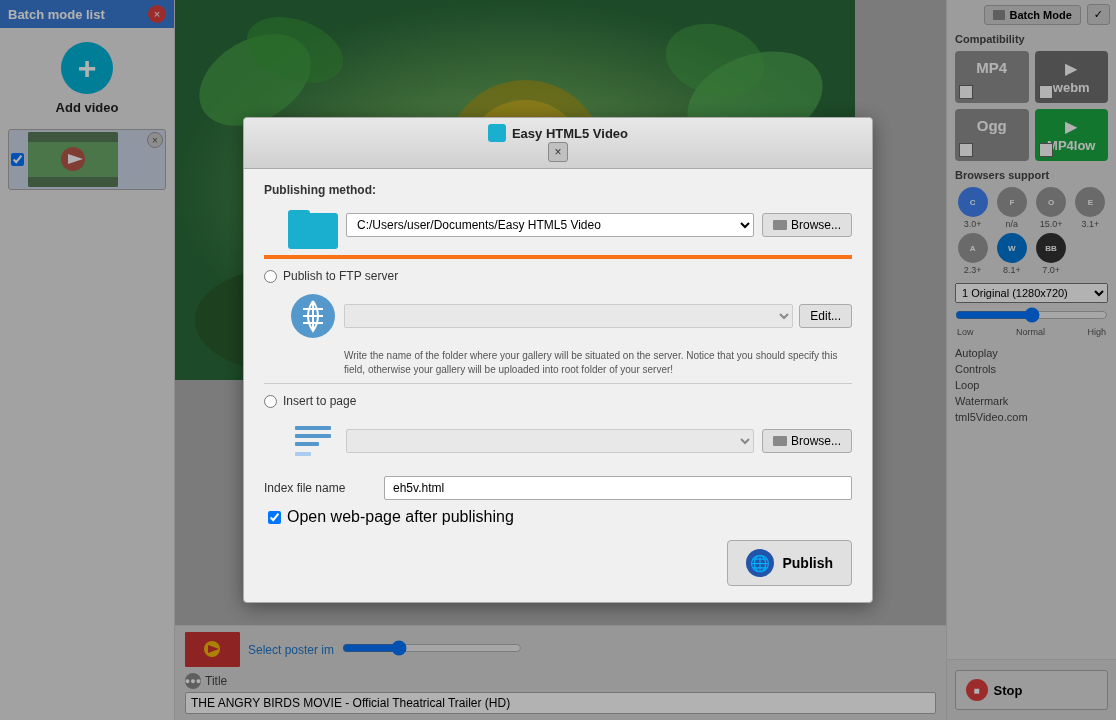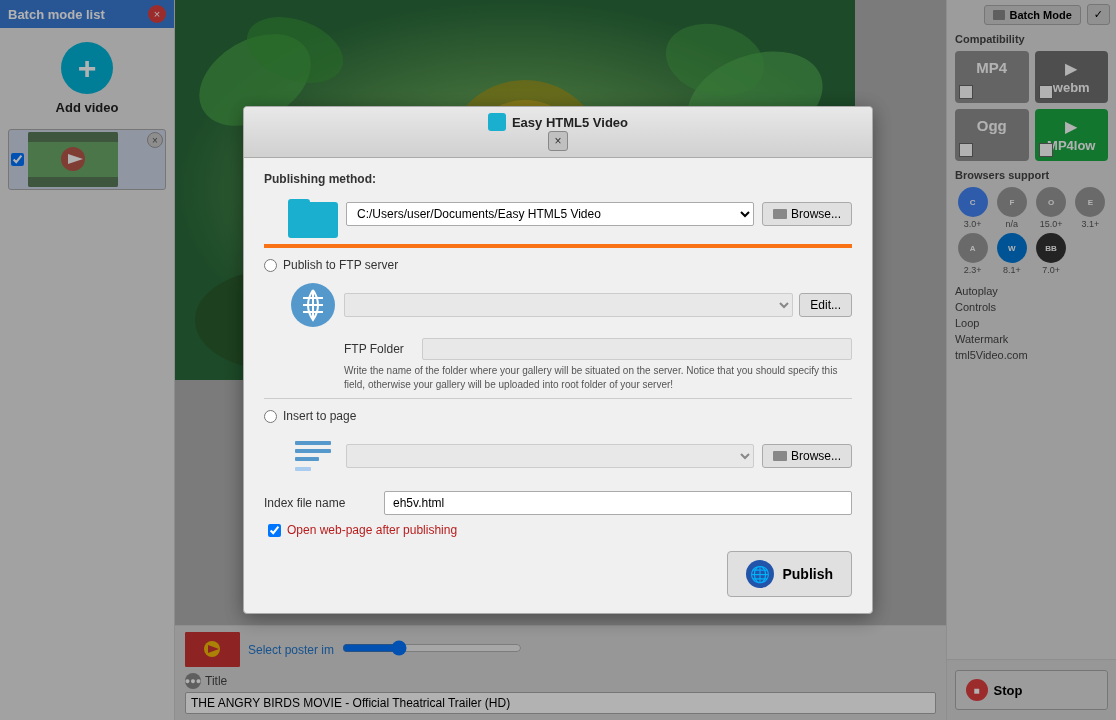--- a/index.html
+++ b/index.html
@@ -714,20 +714,31 @@
         <div class="browser-circle windows" style="width:30px;height:30px;border-radius:50%;background:#0078D4;margin-bottom:2px;display:flex;align-items:center;justify-content:center;font-size:8px;color:white;font-weight:bold;">W</div>
         <span>8.1+</span>
       </div>
       <div class="browser-item" style="display:flex;flex-direction:column;align-items:center;font-size:9px;color:#555;">
         <div class="browser-circle bb" style="width:30px;height:30px;border-radius:50%;background:#333;margin-bottom:2px;display:flex;align-items:center;justify-content:center;font-size:8px;color:white;font-weight:bold;">BB</div>
         <span>7.0+</span>
       </div>
     </div>
   </div>
 
+  <div style="padding:4px 8px;">
+    <select class="quality-select" style="width:100%;font-size:11px;padding:2px;">
+      <option>1 Original (1280x720)</option>
+    </select>
+    <input type="range" style="width: 100%; margin: 4px 0px;" value="50" min="0" max="100">
+    <div class="quality-slider-row" style="display:flex;align-items:center;justify-content:space-between;font-size:9px;color:#555;padding:0 2px;">
+      <span>Low</span>
+      <span>Normal</span>
+      <span>High</span>
+    </div>
+  </div>
 
   <div style="padding:4px 8px;font-size:11px;color:#444;">
     <div class="misc-item" style="padding:2px 0;display:flex;align-items:center;gap:6px;">
       <span>Autoplay</span>
     </div>
     <div class="misc-item" style="padding:2px 0;display:flex;align-items:center;gap:6px;">
       <span>Controls</span>
     </div>
     <div class="misc-item" style="padding:2px 0;display:flex;align-items:center;gap:6px;">
       <span>Loop</span>
@@ -789,24 +800,20 @@
             <svg width="50" height="50" viewBox="0 0 50 50">
               <circle cx="25" cy="25" r="22" fill="#5599cc"></circle>
               <path d="M25 10 L25 40 M15 18 L35 18 M15 25 L35 25 M15 32 L35 32" stroke="white" stroke-width="2" fill="none"></path>
               <path d="M25 10 Q35 25 25 40 Q15 25 25 10" stroke="white" stroke-width="2" fill="none"></path>
             </svg>
           </div>
           <select class="ftp-server-select" style="flex:1;padding:3px 6px;font-size:12px;border:1px solid #ccc;background:#e8e8e8;border-radius:2px;color:#888;">
             <option></option>
           </select>
           <button class="edit-btn" style="background:#e0e0e0;border:1px solid #aaa;border-radius:3px;padding:4px 10px;font-size:12px;cursor:pointer;">Edit...</button>
-        </div>
-        <div class="ftp-folder-row" style="display:flex;align-items:center;gap:8px;padding-left:80px;margin-bottom:4px;">
-          <label style="font-size:12px;color:#333;width:70px;">FTP Folder</label>
-          <input type="text" class="ftp-folder-input" style="flex: 1 1 0%; padding: 3px 6px; font-size: 12px; border: 1px solid rgb(204, 204, 204); background: rgb(232, 232, 232); border-radius: 2px;">
         </div>
         <div class="ftp-note" style="font-size:10px;color:#555;padding-left:80px;padding-right:10px;line-height:1.4;margin-bottom:3px;">Write the name of the folder where your gallery will be situated on the server. Notice that you should specify this field, otherwise your gallery will be uploaded into root folder of your server!</div>
       </div>
 
       <div class="insert-section" style="border-top:1px solid #ccc;padding-top:10px;margin-bottom:10px;">
         <div class="radio-row" style="display:flex;align-items:center;gap:6px;margin-bottom:8px;">
           <input type="radio" name="pub-method" id="pub-insert" style="">
           <label for="pub-insert">Insert to page</label>
         </div>
         <div class="insert-row" style="display:flex;align-items:center;gap:8px;margin-bottom:6px;padding-left:24px;">
@@ -828,21 +835,21 @@
         </div>
       </div>
 
       <div class="index-row" style="display:flex;align-items:center;gap:10px;margin-bottom:8px;">
         <label style="font-size:12px;color:#333;width:110px;">Index file name</label>
         <input type="text" class="index-input" style="flex: 1 1 0%; padding: 4px 8px; font-size: 12px; border: 1px solid rgb(170, 170, 170); border-radius: 2px; background: white;" value="eh5v.html">
       </div>
 
       <div class="checkbox-row" style="display:flex;align-items:center;gap:6px;margin-bottom:14px;padding-left:4px;">
         <input type="checkbox" checked="" id="open-web" style="">
-        <label for="open-web" style="font-size:12px;color:#b91c1c;">Open web-page after publishing</label>
+        <label for="open-web" style="font-size:16px;color:#000000;">Open web-page after publishing</label>
       </div>
 
       <div class="publish-row" style="display:flex;justify-content:flex-end;">
         <button class="publish-btn" style="background:#e0e0e0;border:1px solid #aaa;border-radius:4px;padding:8px 18px;font-size:14px;font-weight:bold;cursor:pointer;display:flex;align-items:center;gap:8px;">
           <div class="publish-globe" style="width:28px;height:28px;background:#2255aa;border-radius:50%;display:flex;align-items:center;justify-content:center;color:white;font-size:16px;">🌐</div>
           <span>Publish</span>
         </button>
       </div>
     </div>
   </div>

